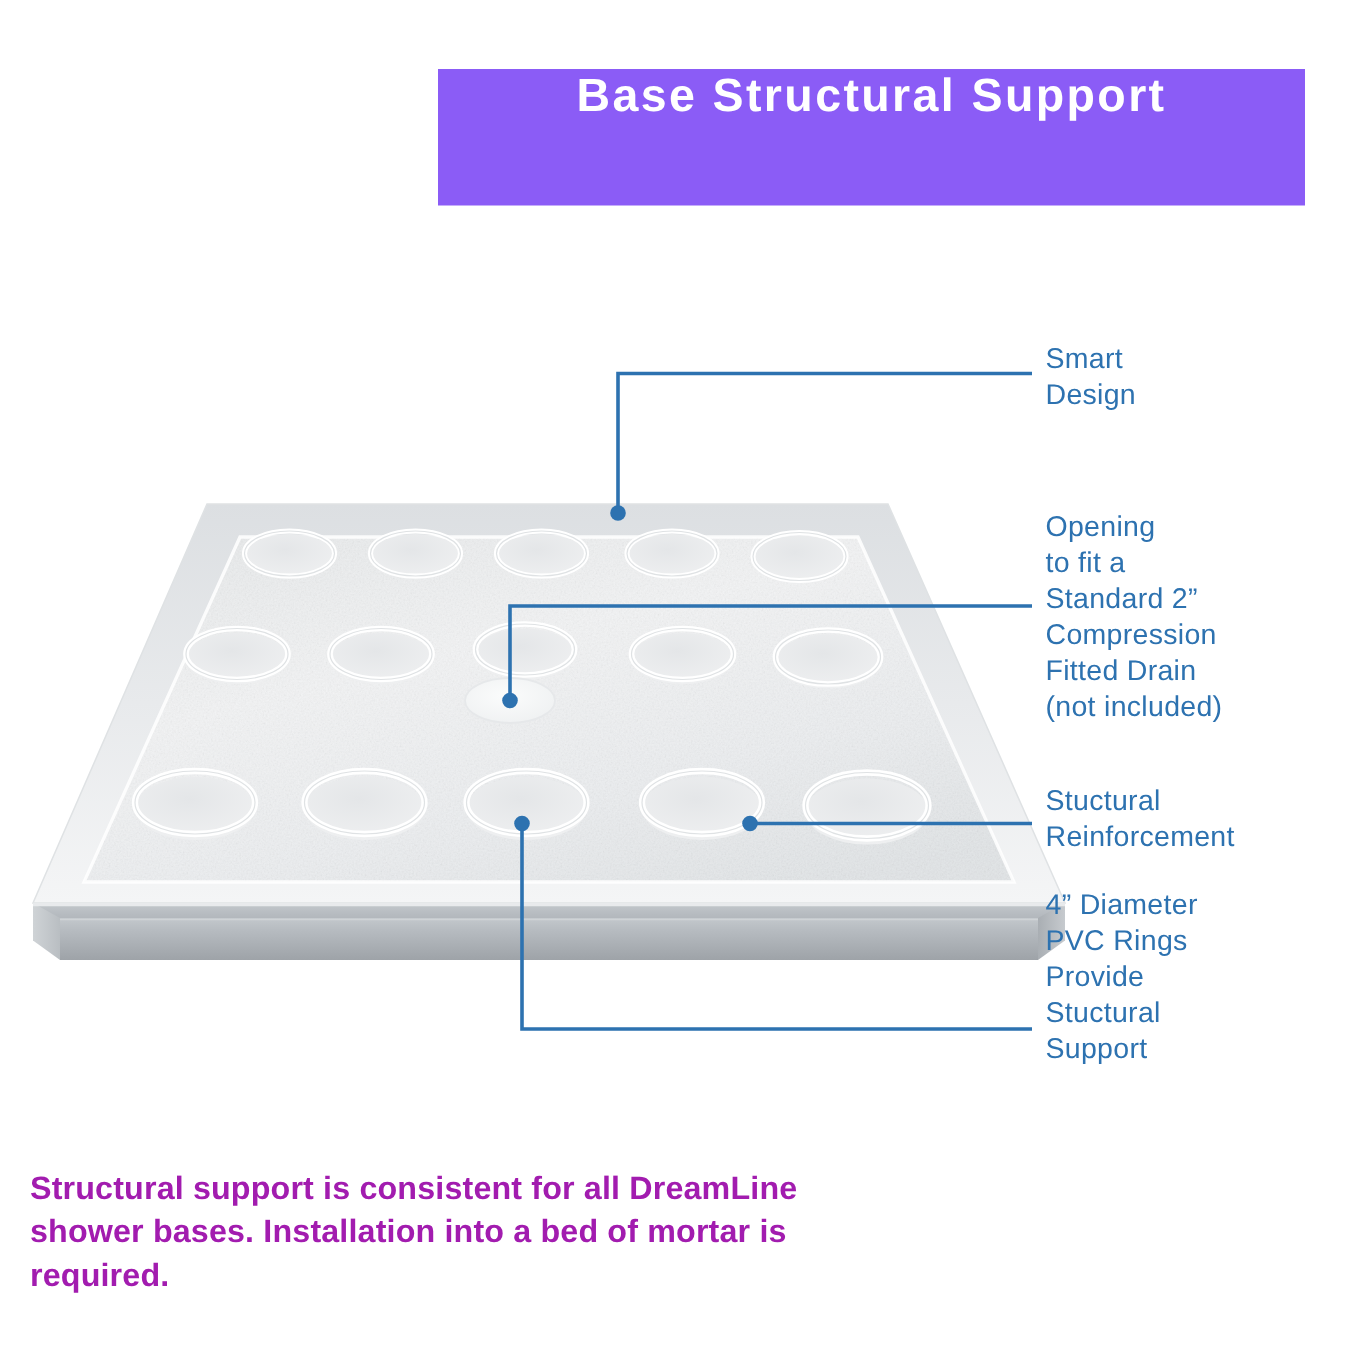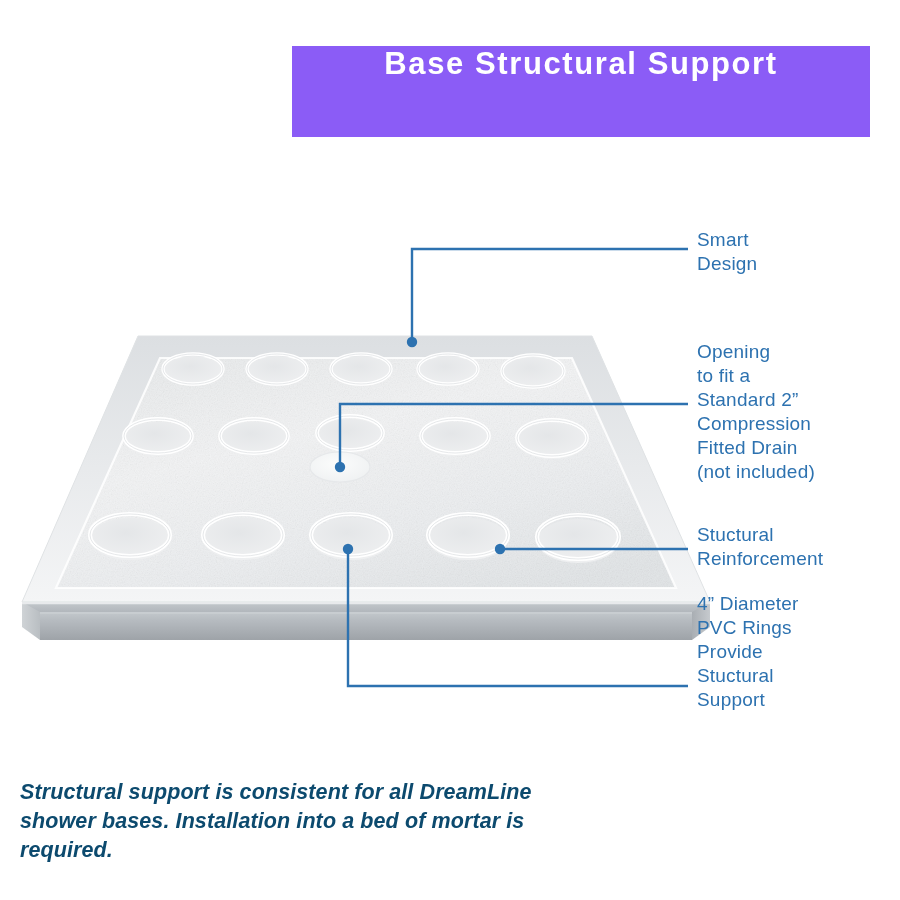--- a/index.html
+++ b/index.html
@@ -61,26 +61,25 @@
     left: 0; top: 0;
     width: 900px; height: 900px;
     pointer-events: none;
   }
 
   
   #footer-note {
     position: absolute;
     left: 20px; top: 778px;
     width: 570px;
-    color: #0c4a6e;
+    color: #a21caf;
     font-size: 21.5px;
     font-weight: bold;
     line-height: 1.34;
     letter-spacing: .1px;
-    font-style: italic;
   }
 </style>
 </head>
 <body>
 
 <div id="title-banner">
   <div id="title-text">Base Structural Support</div>
 </div>
 
 <div id="product-figure">

